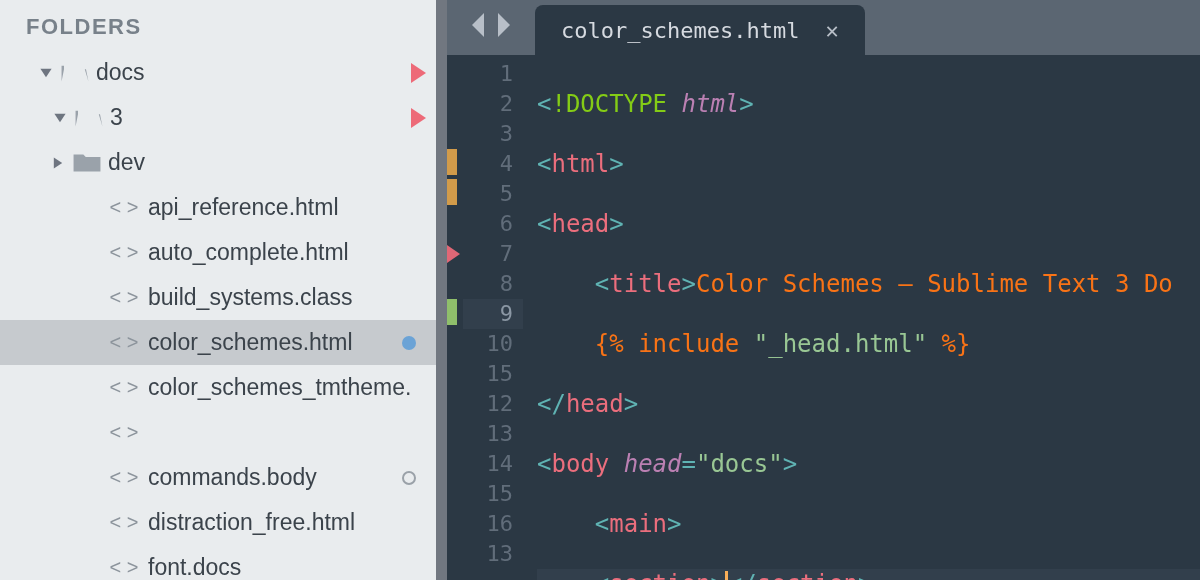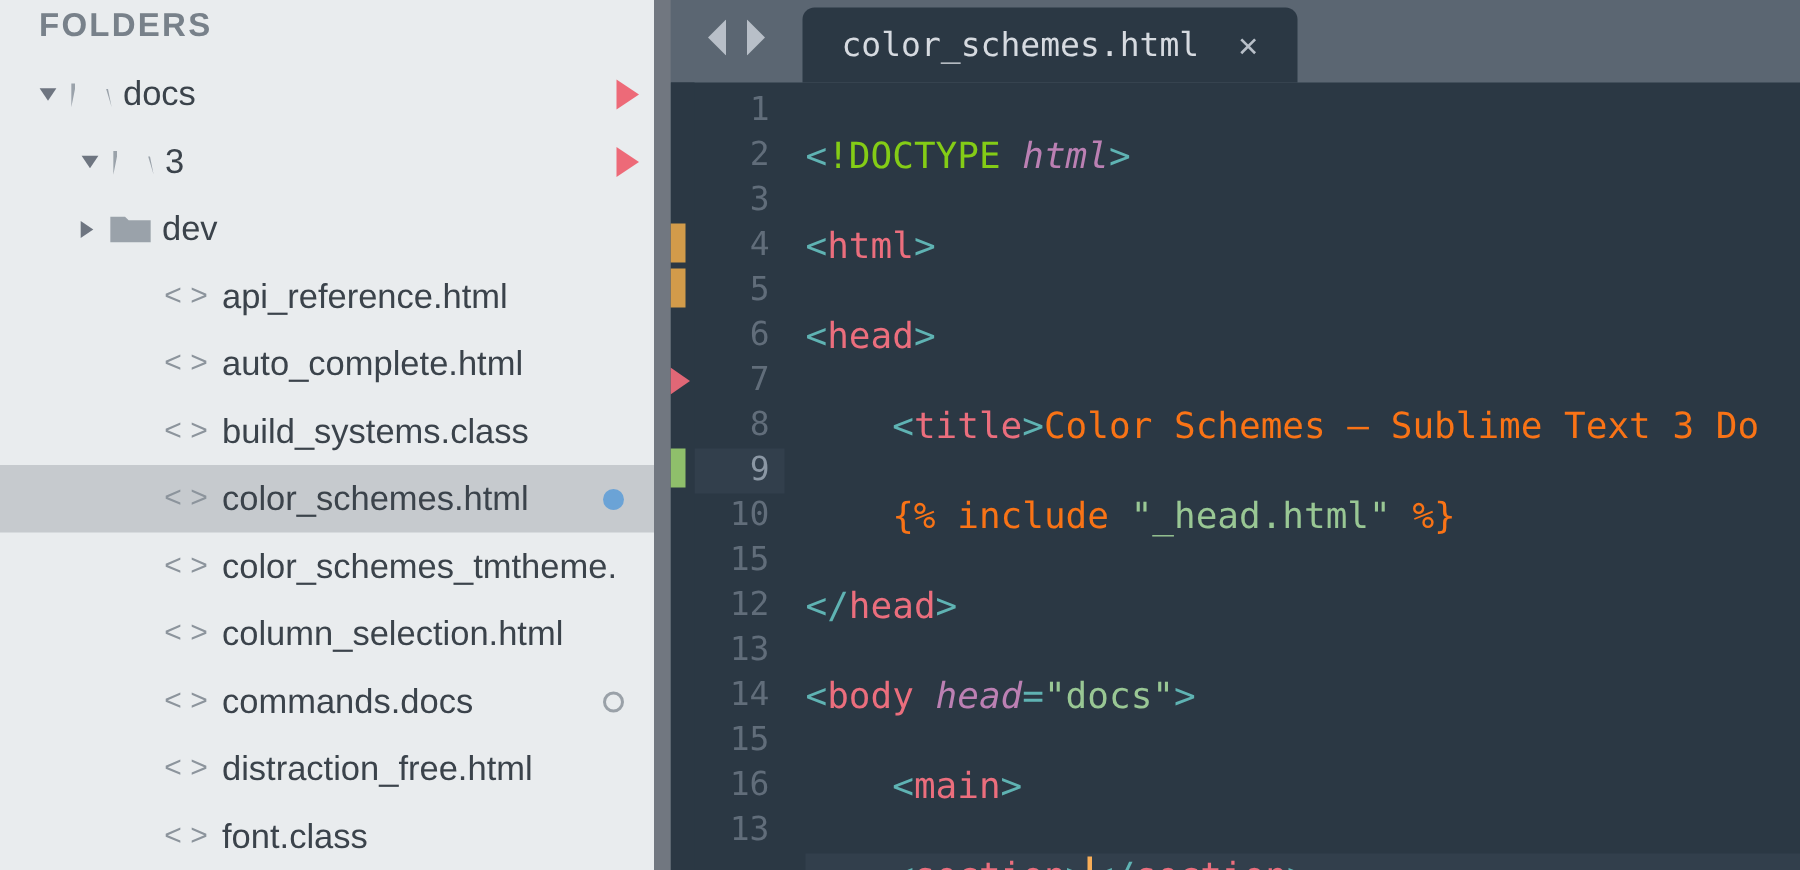--- a/index.html
+++ b/index.html
@@ -11,26 +11,26 @@
     
     .sidebar {
       width: 447px; height: 100%;
       background: #e9ecee;
       border-right: 11px solid #717780;
       display: flex; flex-direction: column;
       overflow: hidden;
     }
     .folders-header {
       color: #78818a; font-weight: 700; letter-spacing: 1.5px;
-      font-size: 22px; padding: 4px 0 10px 26px;
+      font-size: 22px; padding: 14px 0 10px 26px;
     }
     .tree { font-size: 23px; color: #3b434b; }
     .tree-row {
       display: flex; align-items: center;
-      height: 45px; padding-left: 18px; position: relative;
+      height: 45px; padding-left: 32px; position: relative;
       white-space: nowrap;
     }
     .tree-row.selected { background: #c6cace; }
     .tree-row .chev { width: 28px; display:inline-flex; justify-content:center; color:#6e7580; }
     .tree-row .folder-icon { width: 36px; display:inline-flex; }
     .tree-row .file-icon { width: 48px; display:inline-flex; justify-content:center; color:#8c949c; font-size:20px; }
     .indent-1 { padding-left: 46px; }
     .indent-2 { padding-left: 44px; }
     .indent-2f { padding-left: 100px; }
     .folder-svg { width:30px; height:22px; }
@@ -169,34 +169,33 @@
       <span class="file-icon">&lt;&nbsp;&gt;</span>
       <span>color_schemes.html</span>
       <span class="dirty-dot"></span>
     </div>
     <div class="tree-row indent-2f">
       <span class="file-icon">&lt;&nbsp;&gt;</span>
       <span>color_schemes_tmtheme.</span>
     </div>
     <div class="tree-row indent-2f">
       <span class="file-icon">&lt;&nbsp;&gt;</span>
-      <span>column_selection.html</span>
-    </div>
-    <div class="tree-row indent-2f">
-      <span class="file-icon">&lt;&nbsp;&gt;</span>
-      <span>commands.docs</span>
+    </div>
+    <div class="tree-row indent-2f">
+      <span class="file-icon">&lt;&nbsp;&gt;</span>
+      <span>commands.body</span>
       <span class="open-circle"></span>
     </div>
     <div class="tree-row indent-2f">
       <span class="file-icon">&lt;&nbsp;&gt;</span>
       <span>distraction_free.html</span>
     </div>
     <div class="tree-row indent-2f">
       <span class="file-icon">&lt;&nbsp;&gt;</span>
-      <span>font.class</span>
+      <span>font.docs</span>
     </div>
 
   </div>
 </div>
 
 <div class="editor">
 
   <div class="tab-bar">
     <div class="nav-arrows">
       <span><svg viewBox="0 0 10 16">

